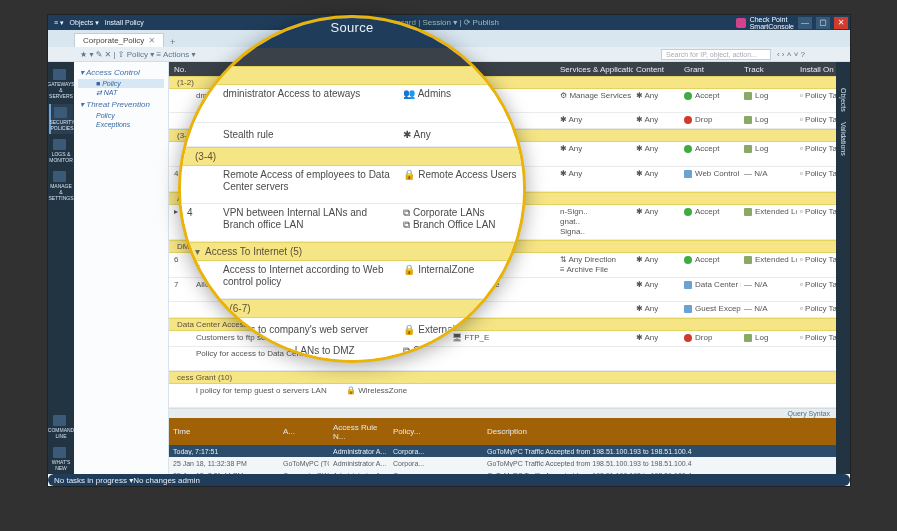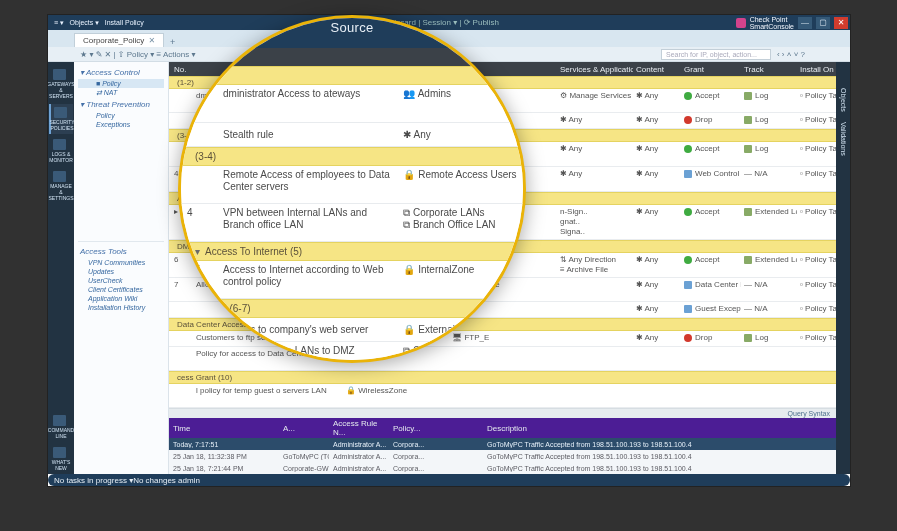--- a/index.html
+++ b/index.html
@@ -56,21 +56,21 @@
   .row.tall { min-height: 24px; }
   .row > div { padding-left: 3px; color: #555; white-space: nowrap; overflow: hidden; }
   .row > div.wrap { white-space: normal; line-height: 10px; }
   .ic { display: inline-block; width: 8px; height: 8px; background: #999; margin-right: 3px; border-radius: 1px; vertical-align: middle; }
   .ic-accept { background: #3fab41; border-radius: 50%; }
   .ic-drop { background: #d2392d; border-radius: 50%; }
   .ic-log { background: #8a6; }
 
   
   .logpanel { background: #f3f6f9; border-top: 1px solid #d6dde2; }
-  .logpanel .lhead { background: #4c1d95; color: #e4e9ee; display: grid; grid-template-columns: 110px 50px 60px 48px 46px 1fr; font-size: 8px; height: 20px; align-items: center; }
+  .logpanel .lhead { background: #a16207; color: #e4e9ee; display: grid; grid-template-columns: 110px 50px 60px 48px 46px 1fr; font-size: 8px; height: 27px; align-items: center; }
   .logpanel .lhead > div { padding-left: 4px; }
   .logpanel .lrow { display: grid; grid-template-columns: 110px 50px 60px 48px 46px 1fr; font-size: 7px; min-height: 12px; align-items: center; color:#5b5b62;}
   .logpanel .lrow > div { padding-left: 4px; white-space:nowrap; overflow:hidden;}
   .logpanel .lrow.today { background: #2c4c6b; color: #e6f0f9; }
   .logpanel .qs { background:#e7ecef; text-align:right; padding:1px 6px; font-size:7px; color:#4e708d;}
 
   
   .rrail { width: 14px; background: #223342; display:flex; flex-direction:column; align-items:center; padding-top:26px; gap:10px;}
   .rrail .vtxt { writing-mode: vertical-rl; font-size:7px; color:#cfe0ef; }
 
@@ -162,29 +162,20 @@
       <div class="hdr">▾  Access Control</div>
       <a class="a2 sel">■ Policy</a>
       <a class="a2">⇄ NAT</a>
       <div class="hdr">▾  Threat Prevention</div>
       <a class="a2">Policy</a>
       <a class="a2">Exceptions</a>
 
 
       <div style="height:110px"></div>
 
-      <div class="sec">
-        <div class="hdr">Access Tools</div>
-        <a>VPN Communities</a>
-        <a>Updates</a>
-        <a>UserCheck</a>
-        <a>Client Certificates</a>
-        <a>Application Wiki</a>
-        <a>Installation History</a>
-      </div>
     </div>
 
     <div class="grid">
       <div class="tblhead">
         <div>No.</div>
         <div></div>
         <div></div>
         <div></div>
         <div>Services &amp; Applications</div>
         <div>Content</div>

